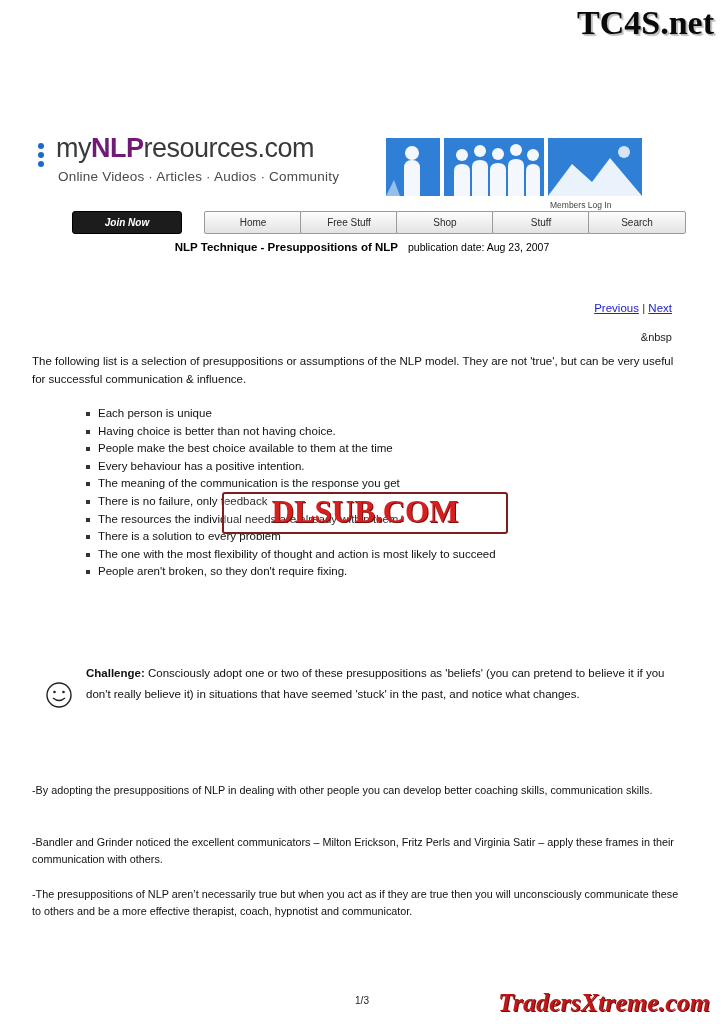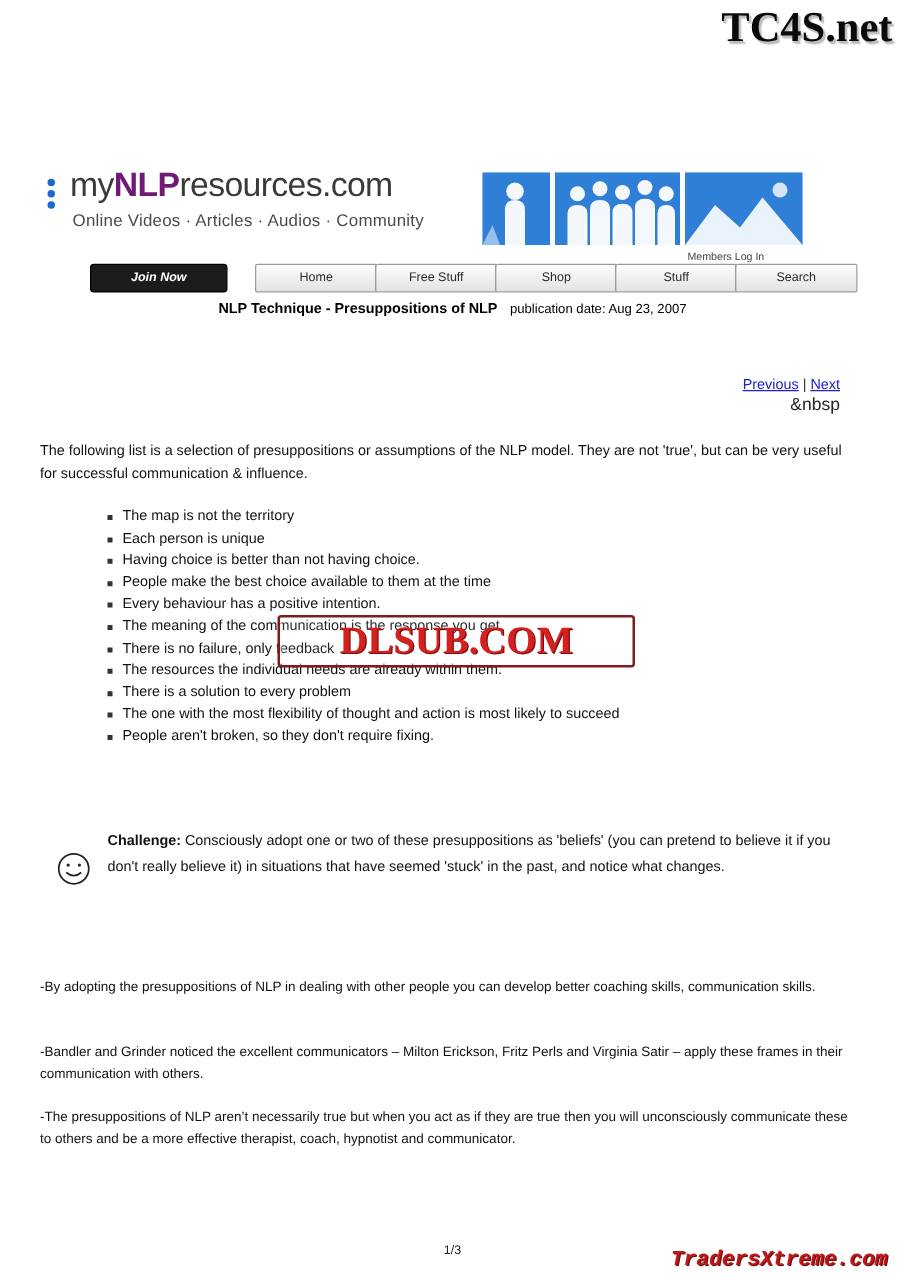--- a/index.html
+++ b/index.html
@@ -156,22 +156,22 @@
     font-size: 11.5px;
   }
   .pagenav a {
     color: #2020cc;
     text-decoration: underline;
   }
   .pagenav .sep { color: #333; text-decoration: none; }
   .nbsp {
     position: absolute;
     right: 52px;
-    top: 315px;
-    font-size: 14px;
+    top: 331px;
+    font-size: 11px;
     color: #222;
   }
 
   
   .intro {
     position: absolute;
     left: 32px;
     top: 352px;
     width: 652px;
     font-size: 11.5px;
@@ -266,24 +266,24 @@
     top: 995px;
     width: 724px;
     text-align: center;
     font-size: 10px;
     color: #222;
   }
   .txtreme {
     position: absolute;
     right: 14px;
     bottom: 6px;
-    font-family: Liberation Mono, monospace;
+    font-family: Liberation Serif, serif;
     font-weight: bold;
     font-style: italic;
-    font-size: 17px;
+    font-size: 26px;
     color: #c01818;
     text-shadow: 1px 1px 0 #6e0d0d;
     letter-spacing: 0px;
   }
 </style>
 </head>
 <body>
 
 <div class="tc4s">TC4S.net</div>
 
@@ -355,21 +355,20 @@
 <div class="pagenav">
   <a href="#">Previous</a>
   <span class="sep">|</span>
   <a href="#">Next</a>
 </div>
 <div class="nbsp">&amp;nbsp</div>
 
 <div class="intro">The following list is a selection of presuppositions or assumptions of the NLP model.  They are not 'true', but can be very useful for successful communication &amp; influence.</div>
 
 <ul class="list">
-  <li>The map is not the territory</li>
   <li>Each person is unique</li>
   <li>Having choice is better than not having choice.</li>
   <li>People make the best choice available to them at the time</li>
   <li>Every behaviour has a positive intention.</li>
   <li>The meaning of the communication is the response you get</li>
   <li>There is no failure, only feedback</li>
   <li>The resources the individual needs are already within them.</li>
   <li>There is a solution to every problem</li>
   <li>The one with the most flexibility of thought and action is most likely to succeed</li>
   <li>People aren't broken, so they don't require fixing.</li>

